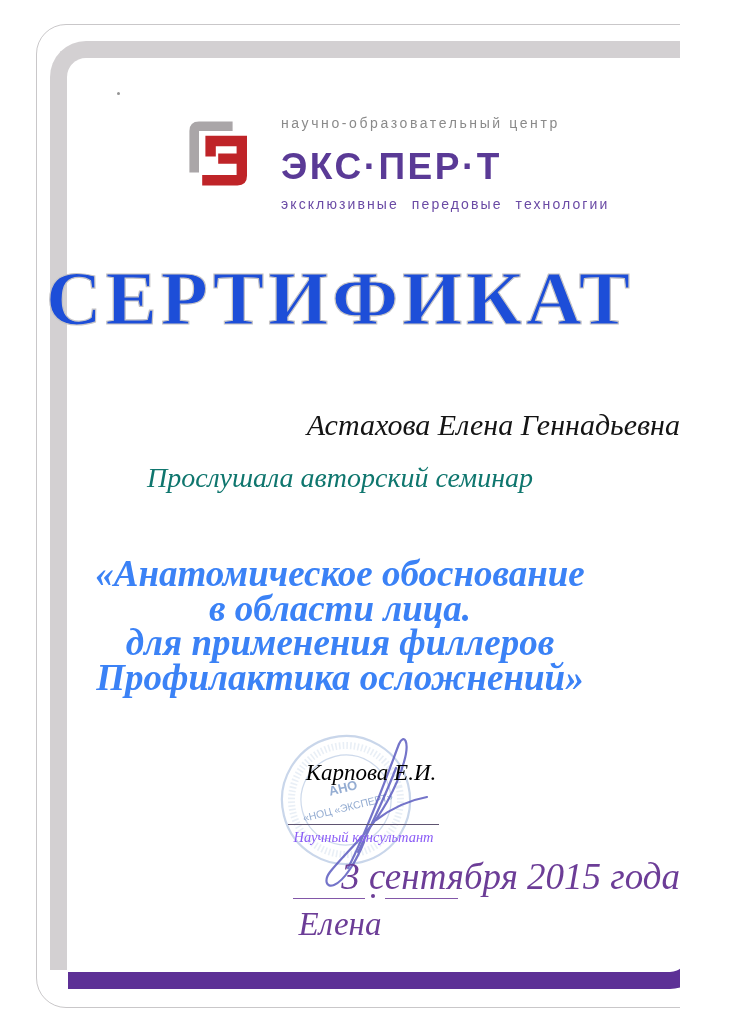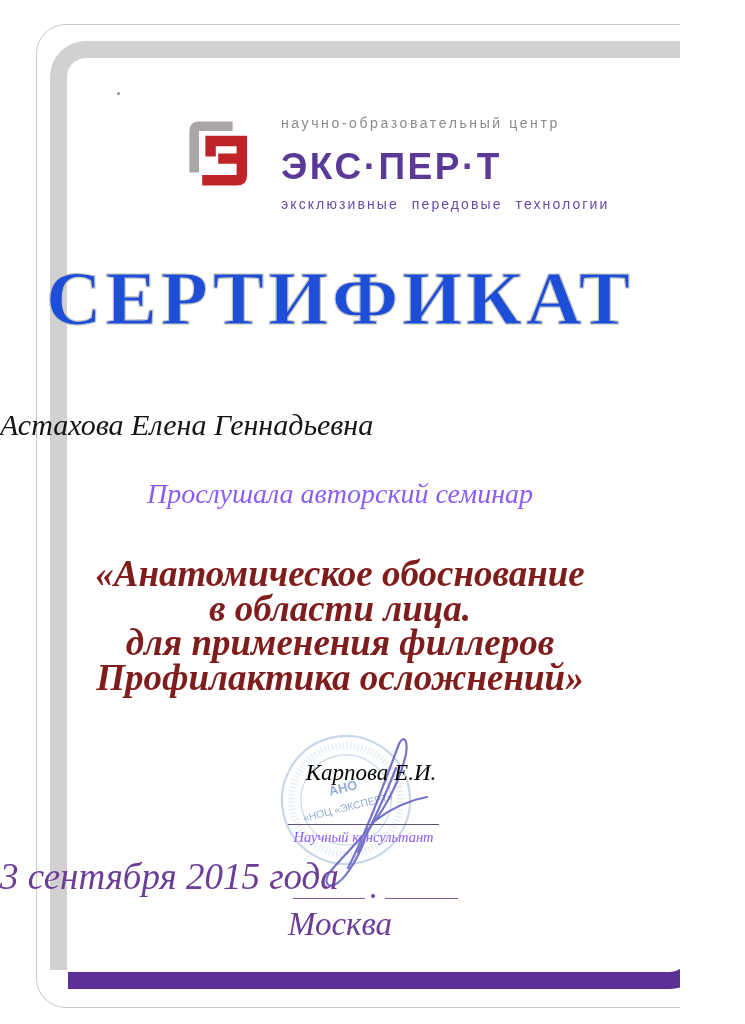--- a/index.html
+++ b/index.html
@@ -33,37 +33,37 @@
     color:#5a3a96; white-space:nowrap;}
   .tagline-bottom{margin-top:12px; font-size:14px; letter-spacing:2.1px;
     word-spacing:7px; color:#6a4aa5; white-space:nowrap;}
   
   .cert-title{
     position:absolute; left:0; right:0; top:254px; margin:0; text-align:center;
     font-size:77px; font-weight:bold; letter-spacing:4px; color:#1d4ed8;
     -webkit-text-stroke:1.2px #c6c4c5; font-family:"Liberation Serif", serif;
   }
   
-  .recipient{position:absolute; left:0; right:0; top:408px; text-align:left;
+  .recipient{position:absolute; left:0; right:0; top:408px; text-align:right;
     font-style:italic; font-size:30px; color:#141414;}
   .action{position:absolute; left:0; right:0; top:462px; text-align:center;
-    font-style:italic; font-size:28px; color:#8b5cf6;margin-top:16px;}
+    font-style:italic; font-size:28px; color:#0f766e;}
   .seminar{position:absolute; left:0; right:0; top:557px; text-align:center;
-    font-style:italic; font-weight:600; font-size:37px; line-height:34.5px; color:#7f1d1d;}
+    font-style:italic; font-weight:600; font-size:37px; line-height:34.5px; color:#3b82f6;}
   
   .stamp-svg{position:absolute; left:272px; top:726px; width:148px; height:148px;}
   .sign-svg{position:absolute; left:280px; top:722px; width:260px; height:175px;}
   .signer-name{position:absolute; left:255px; top:760px; width:232px; text-align:center;
     font-style:italic; font-size:23px; color:#000000;}
   .sig-line{position:absolute; left:288px; top:824px; width:151px;
     border-top:1.4px solid #5f5470;}
   .signer-role{position:absolute; left:288px; top:829px; width:151px; text-align:center;
     font-style:italic; font-size:14.5px; color:#8b5cf6;}
   
-  .issue-date{position:absolute; left:0; right:0; top:855px; text-align:left;
+  .issue-date{position:absolute; left:0; right:0; top:855px; text-align:right;
     font-style:italic; font-weight:500; font-size:37px; color:#6c3d97;}
   .date-underline-1{position:absolute; left:293px; top:898px; width:72px;
     border-top:1.5px solid #8257a8;}
   .date-underline-2{position:absolute; left:385px; top:898px; width:73px;
     border-top:1.5px solid #8257a8;}
   .date-dot{position:absolute; left:371px; top:894px; width:4px; height:4px;
     border-radius:50%; background:#6c3d97;}
   .issue-city{position:absolute; left:0; right:0; top:906px; text-align:center;
     font-style:italic; font-weight:500; font-size:33px; color:#6c3d97;}
 </style>
@@ -118,15 +118,15 @@
   </svg>
 
   <div class="signer-name">Карпова Е.И.</div>
   <div class="sig-line"></div>
   <div class="signer-role">Научный консультант</div>
 
   <div class="issue-date">3 сентября 2015 года</div>
   <div class="date-underline-1"></div>
   <div class="date-dot"></div>
   <div class="date-underline-2"></div>
-  <div class="issue-city">Москва</div>
+  <div class="issue-city">Елена</div>
 
 </div>
 
 </body></html>

